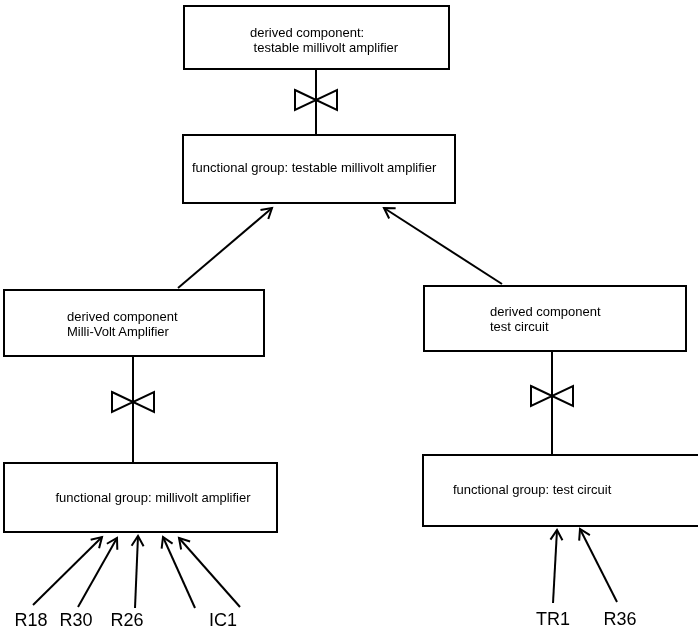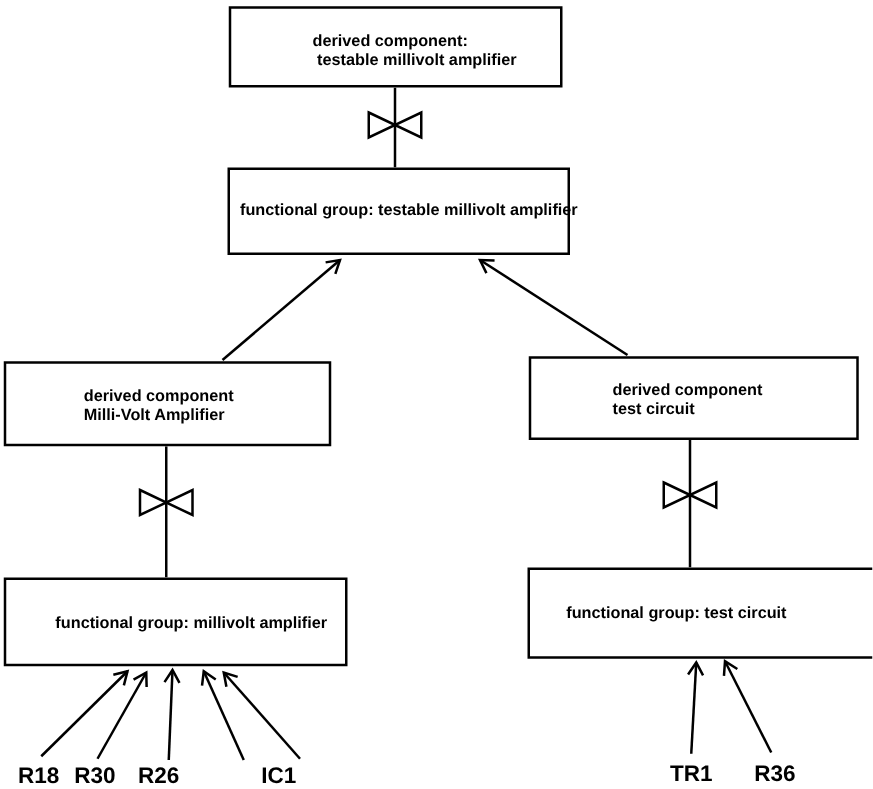--- a/index.html
+++ b/index.html
@@ -4,21 +4,20 @@
 <style>
   html, body { margin: 0; padding: 0; background: #ffffff; }
   .canvas {
     position: relative;
     width: 698px;
     height: 631px;
     background: #ffffff;
     font-family: "Liberation Sans", sans-serif;
     color: #000000;
     overflow: hidden;
-    font-weight: bold;
   }
   .connector-layer {
     position: absolute;
     top: 0; left: 0;
   }
   .node {
     position: absolute;
     box-sizing: border-box;
     background: #ffffff;
     border: 2px solid #000000;

